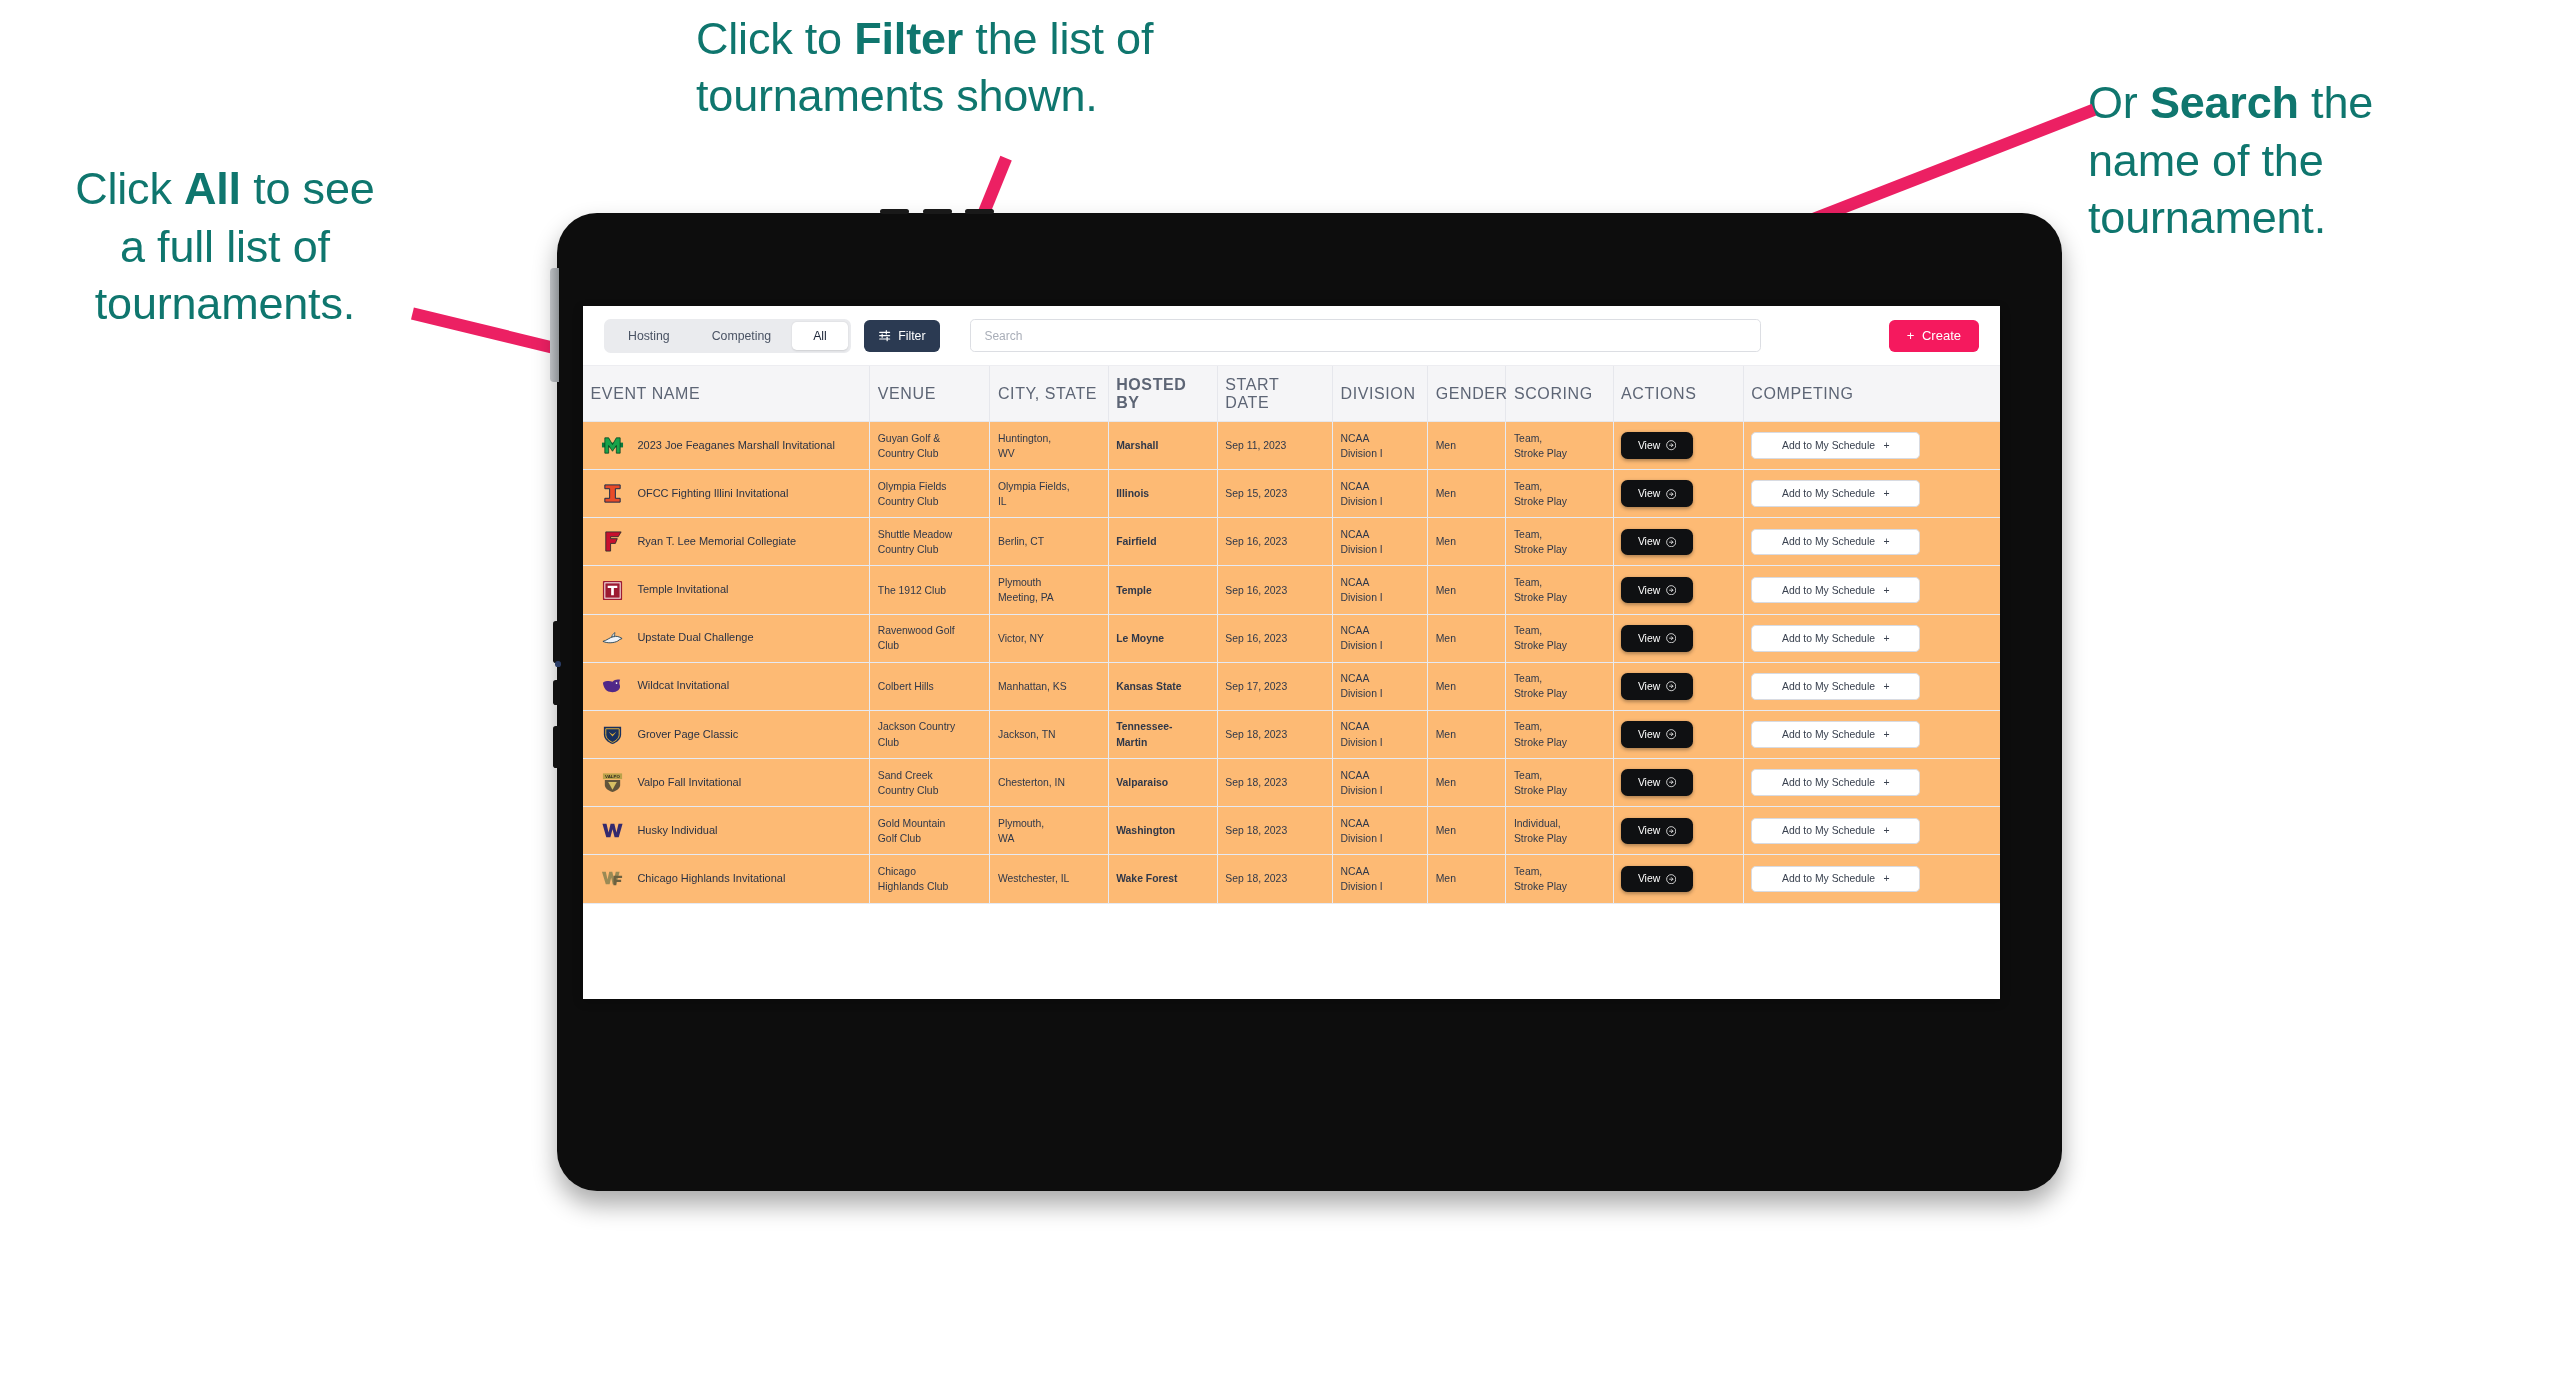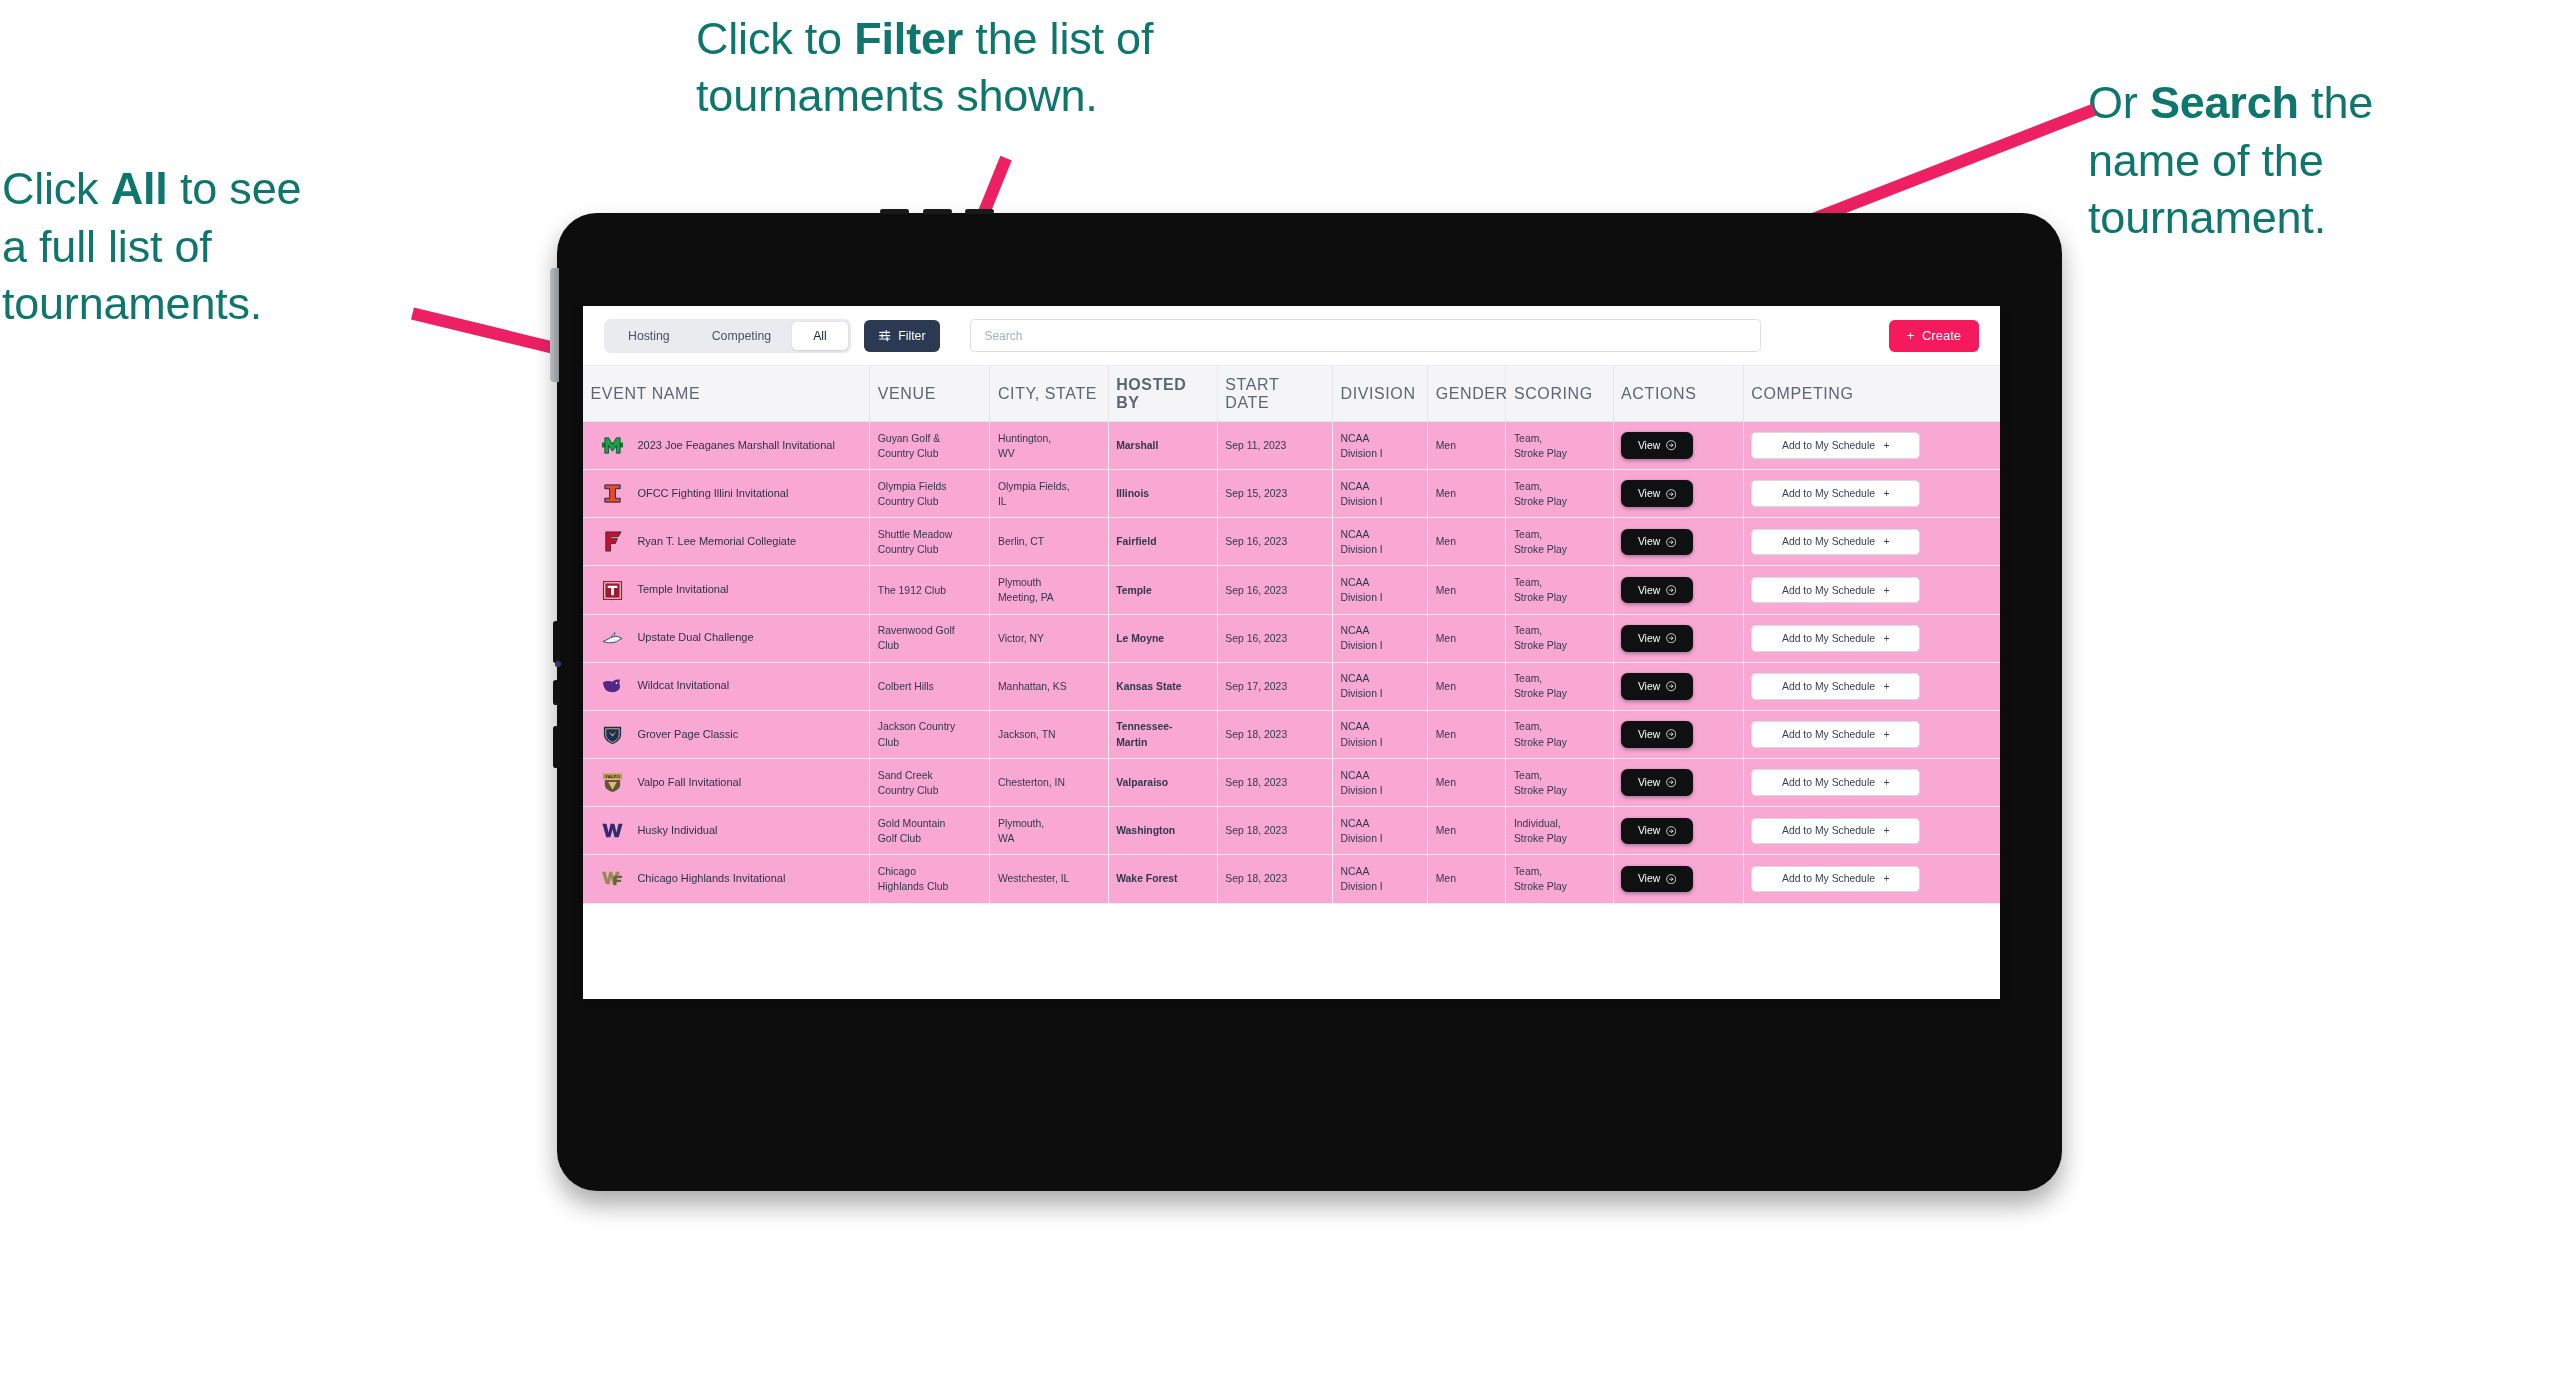--- a/index.html
+++ b/index.html
@@ -3,21 +3,21 @@
 <meta charset="utf-8">
 <style>
   html,body{margin:0;padding:0;background:#ffffff;}
   body{width:2576px;height:1386px;position:relative;overflow:hidden;
        font-family:"Liberation Sans",sans-serif;}
 
   
   .anno{position:absolute;color:#0f766e;font-family:"Liberation Sans",sans-serif;
         font-size:45px;line-height:1.28;letter-spacing:-0.2px;white-space:pre-line;}
   .anno b{font-weight:700;}
-  #anno-left{left:1.9px;top:160px;width:446px;}
+  #anno-left{left:1.9px;top:160px;width:446px;text-align:center;}
   #anno-top{left:696px;top:9.5px;width:703px;}
   #anno-right{left:2088px;top:74px;width:437px;}
 
   .arrow{position:absolute;pointer-events:none;}
 
   
   #tablet{position:absolute;left:557px;top:213px;width:1505px;height:978px;
           background:#0d0d0d;border-radius:40px;
           box-shadow:0 13.3px 25px rgba(0,0,0,.33);}
   #tablet:before{ 
@@ -79,21 +79,21 @@
 
   
   table{border-collapse:collapse;width:100%;table-layout:fixed;}
   thead th{background:#f5f5f7;color:#5d6575;font-size:16px;letter-spacing:0.6px;
            text-align:left;font-weight:400;padding:9.5px 7.6px;
            border-bottom:0.9px solid #e6e7ec;}
   tbody td{font-size:10.4px;color:#303849;padding:8.5px 7.6px;vertical-align:middle;
            border-bottom:0.9px solid #e6eaf3;border-right:0.9px solid #e6eaf3;
            line-height:1.45;}
   tbody td:last-child{border-right:none;}
-  tbody tr{background:#f9a8d4;}
+  tbody tr{background:#fdba74;}
   thead th:not(:last-child){border-right:0.9px solid #e6e7ec;}
   .c-event{width:271px;}
   .c-venue{width:104px;}
   .c-city{width:102px;}
   .c-host{width:93px;font-weight:bold;}
   .c-date{width:99px;}
   .c-div{width:79px;}
   .c-gen{width:62px;}
   .c-score{width:91px;}
   .c-act{width:114px;}

